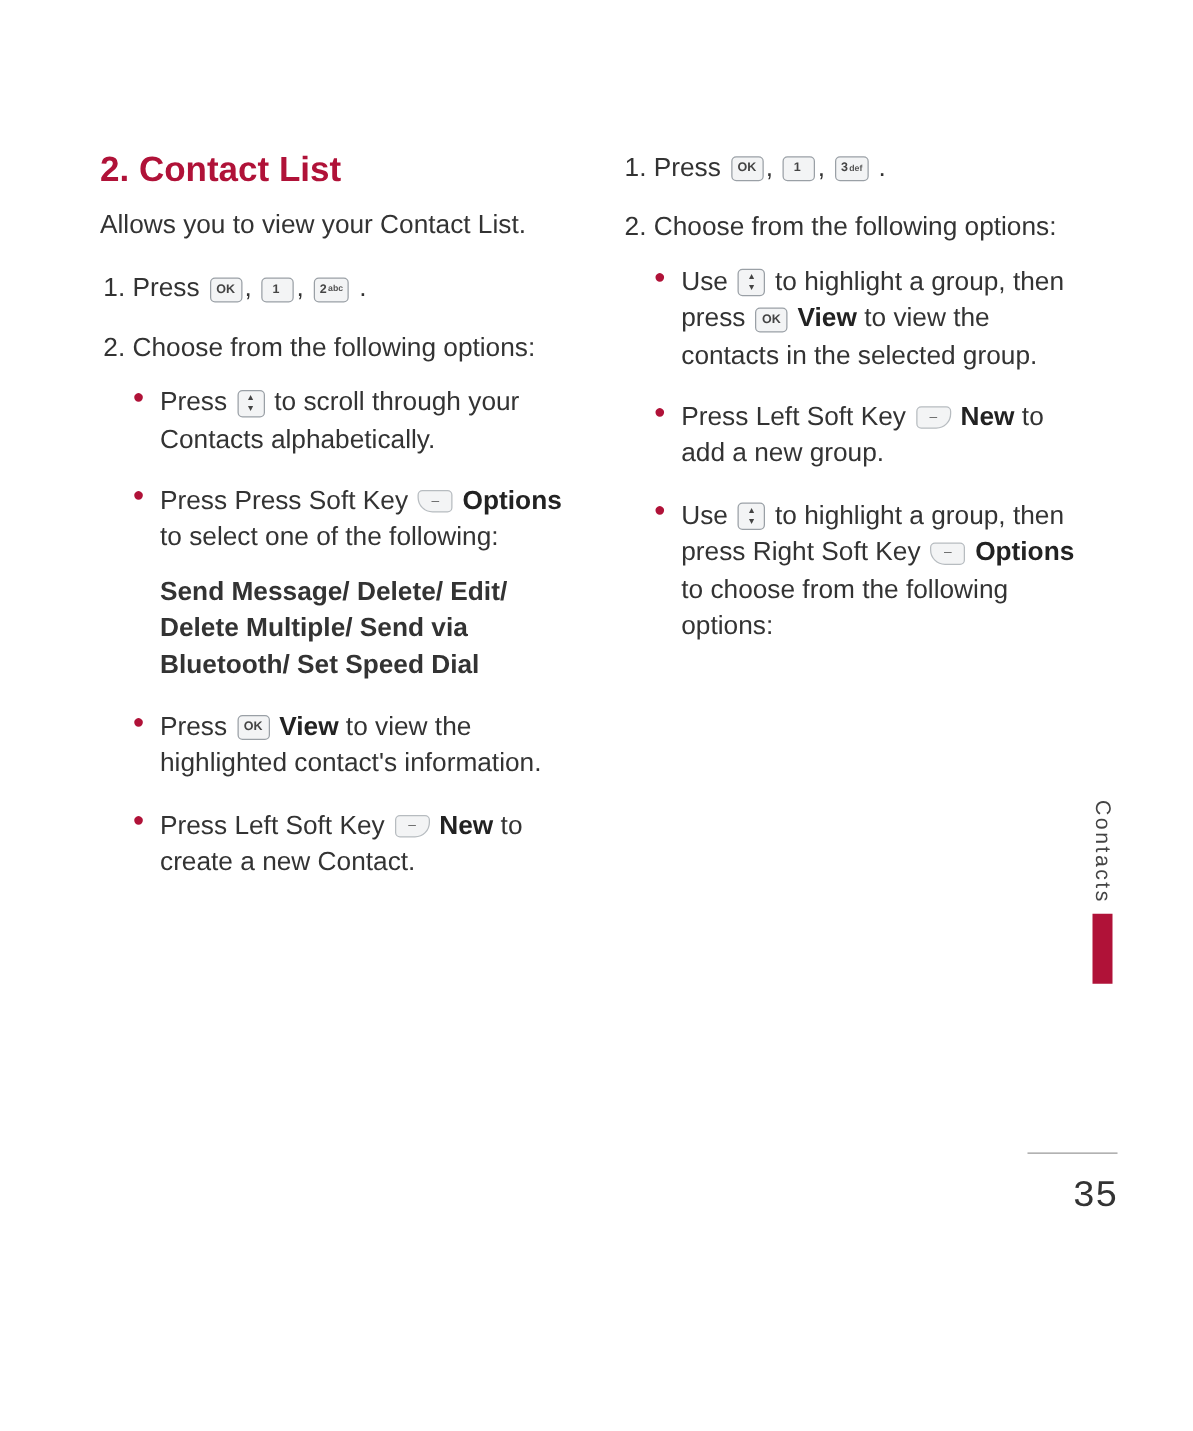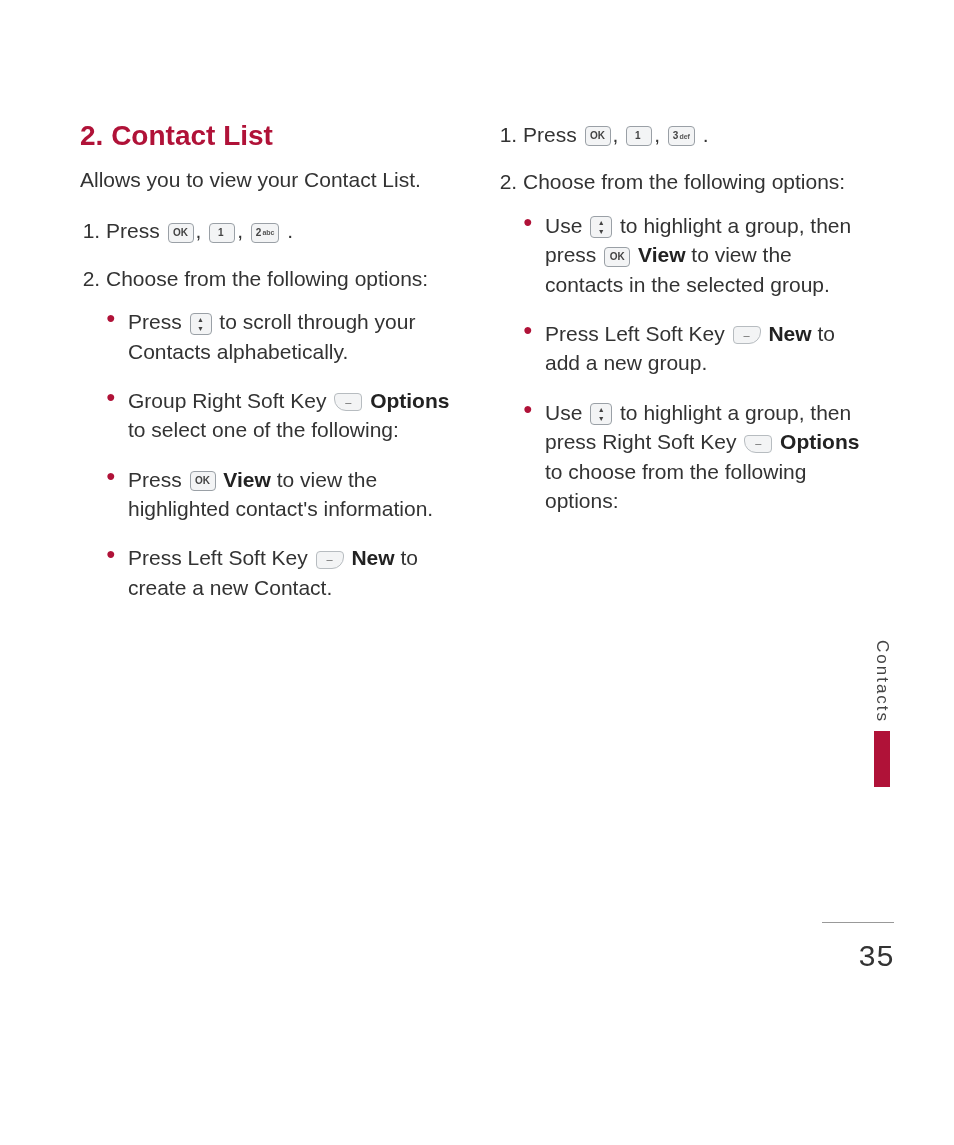--- a/index.html
+++ b/index.html
@@ -219,24 +219,25 @@
           <ul class="bullets">
             <li>
               <span>Press </span>
               <span class="nav-key">
                   <span class="tri">▲</span>
                   <span class="tri">▼</span>
                 </span>
               <span> to scroll through your Contacts alphabetically.</span>
             </li>
             <li>
-              <span>Group Right Soft Key </span>
+              <span>Press Press Soft Key </span>
               <span class="soft-right">–</span>
               <strong>Options</strong>
               <span> to select one of the following:</span>
+              <div class="sub-block">Send Message/ Delete/ Edit/ Delete Multiple/ Send via Bluetooth/ Set Speed Dial</div>
             </li>
             <li>
               <span>Press </span>
               <span class="key">OK</span>
               <strong>View</strong>
               <span> to view the highlighted contact's information.</span>
             </li>
             <li>
               <span>Press Left Soft Key </span>
               <span class="soft-left">–</span>

